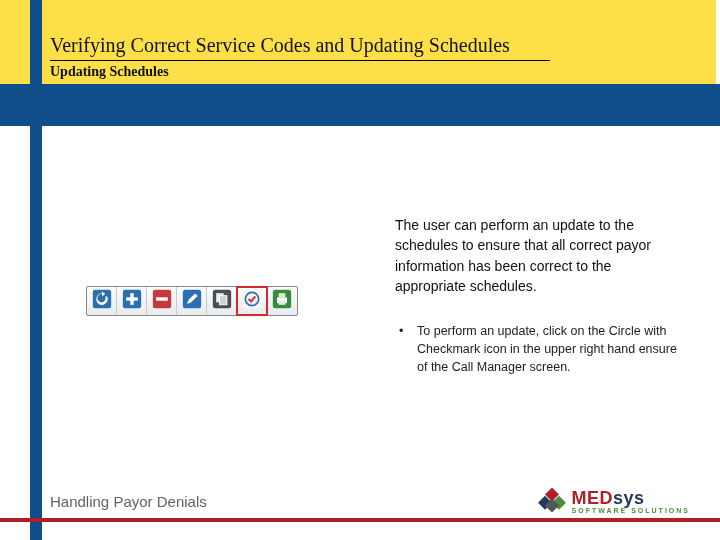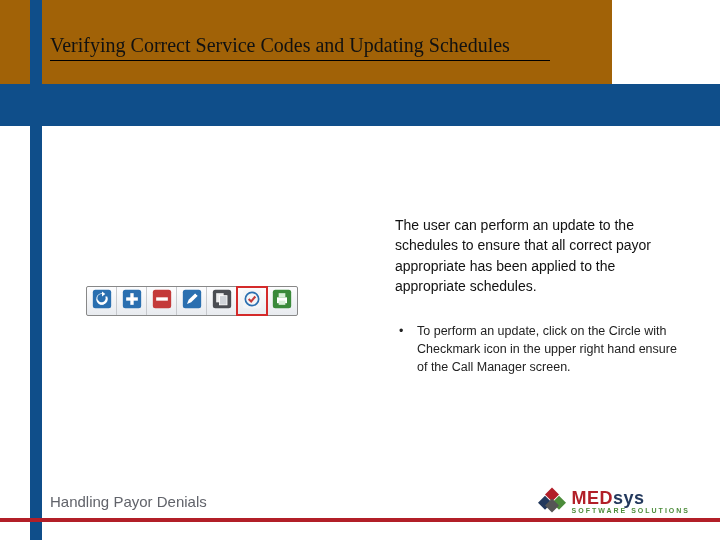--- a/index.html
+++ b/index.html
@@ -1,20 +1,20 @@
 <!DOCTYPE html>
 <html><head>
 <meta charset="utf-8">
 <style>
   * { box-sizing: border-box; margin: 0; padding: 0; }
   html, body { width: 720px; height: 540px; font-family: Arial, Helvetica, sans-serif; background: #fff; overflow: hidden; }
   .slide { position: relative; width: 720px; height: 540px; background: #fff; }
 
   
-  .header { position: absolute; left: 0; top: 0; width: 612px; height: 84px; background: #a16207; }
+  .header { position: absolute; left: 0; top: 0; width: 716px; height: 84px; background: #fde047; }
   .header-accent { position: absolute; left: 30px; top: 0; width: 12px; height: 84px; background: #0f4e8a; }
   .title { position: absolute; left: 50px; top: 34px; font-family: "Times New Roman", Times, serif; font-size: 20px; color: #111; }
   .title-underline { position: absolute; left: 50px; top: 60px; width: 500px; height: 1px; background: #000; }
   .subtitle { position: absolute; left: 50px; top: 64px; font-family: "Times New Roman", Times, serif; font-size: 14px; color: #111; font-weight: bold; }
 
   
   .blue-band { position: absolute; left: 0; top: 84px; width: 720px; height: 42px; background: #0f4e8a; }
 
   
   .left-stripe { position: absolute; left: 30px; top: 126px; width: 12px; height: 414px; background: #0f4e8a; }
@@ -48,20 +48,21 @@
 </style>
 </head>
 <body>
 
 <div class="slide">
 
   <div class="header">
     <div class="header-accent"></div>
     <div class="title">Verifying Correct Service Codes and Updating Schedules</div>
     <div class="title-underline"></div>
+    <div class="subtitle">Updating Schedules</div>
   </div>
 
   <div class="blue-band"></div>
   <div class="left-stripe"></div>
 
   <div class="toolbar">
     <div class="tbtn">
       <span>
         <svg viewBox="0 0 24 24">
             <rect x="1" y="1" width="22" height="22" rx="3" fill="#2a6fb0"></rect>
@@ -119,21 +120,21 @@
         <svg viewBox="0 0 24 24">
             <rect x="1" y="1" width="22" height="22" rx="3" fill="#3a8a3a"></rect>
             <rect x="6" y="10" width="12" height="7" fill="#fff"></rect>
             <rect x="8" y="5" width="8" height="5" fill="#d9f0d9"></rect>
             <rect x="8" y="14" width="8" height="5" fill="#d9f0d9"></rect>
           </svg>
       </span>
     </div>
   </div>
 
-  <div class="body-text">The user can perform an update to the schedules to ensure that all correct payor appropriate has been applied to the appropriate schedules.</div>
+  <div class="body-text">The user can perform an update to the schedules to ensure that all correct payor information has been correct to the appropriate schedules.</div>
 
   <div class="bullet-block">
     <div class="bullet-row">
       <div class="bullet-dot">•</div>
       <div class="bullet-text">To perform an update, click on the Circle with Checkmark icon in the upper right hand ensure of the Call Manager screen.</div>
     </div>
   </div>
 
   <div class="footer-text">Handling Payor Denials</div>
   <div class="footer-rule"></div>

